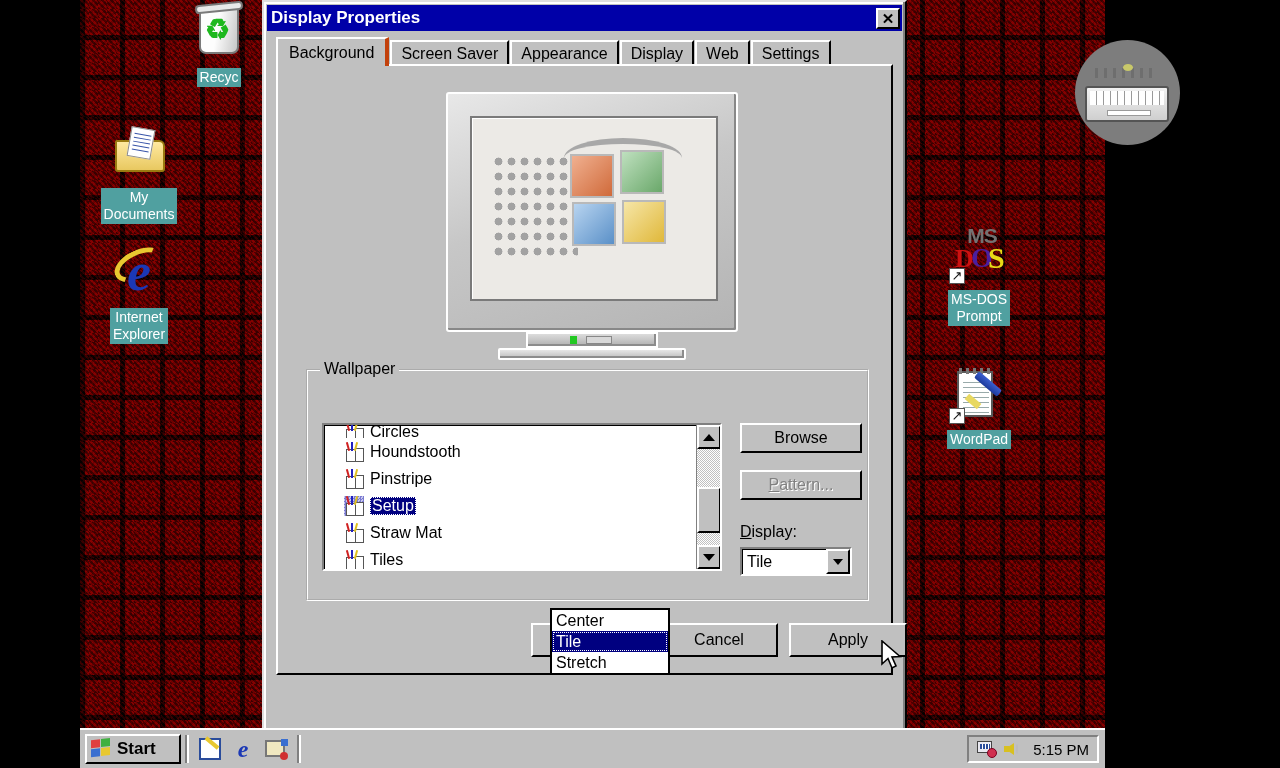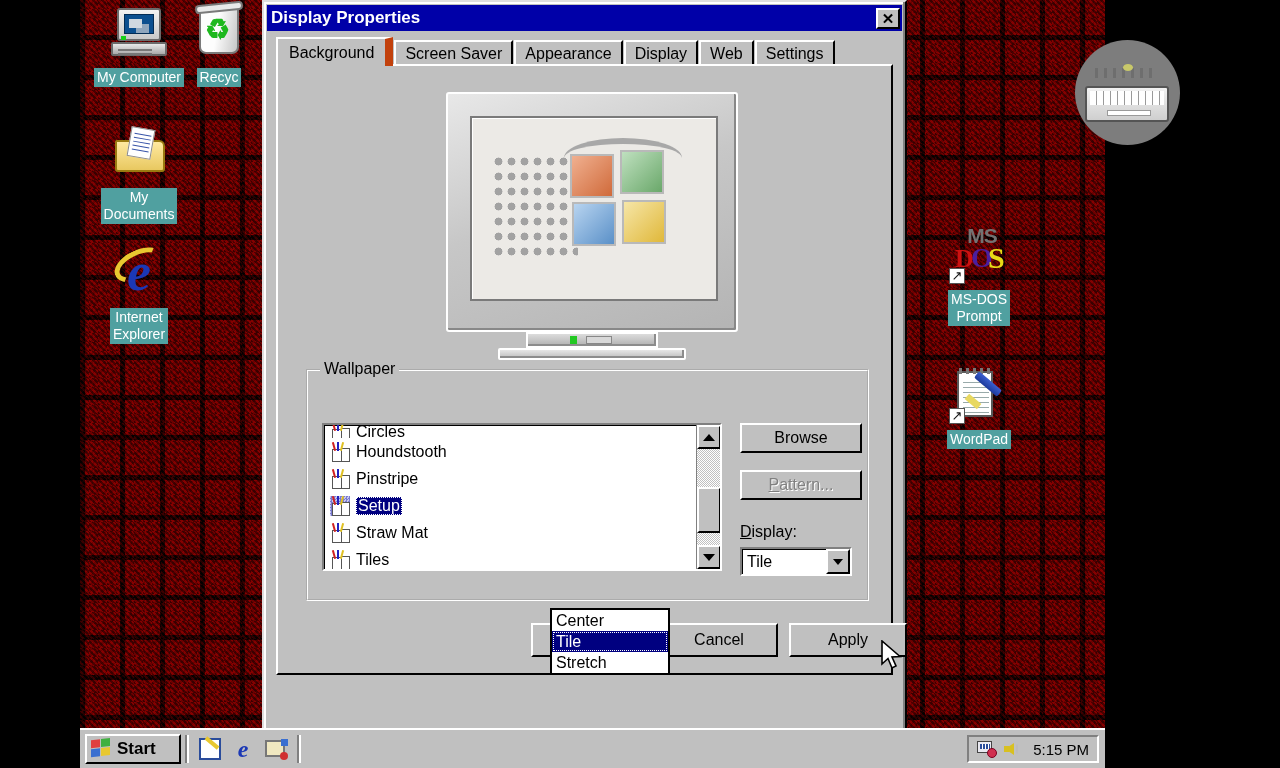--- a/index.html
+++ b/index.html
@@ -289,21 +289,21 @@
     display:flex;align-items:center;
     font-size:16px;color:#000;background:#c0c0c0;
     border-top:2px solid #fff;border-left:2px solid #fff;
     border-right:2px solid #000;
     margin-right:1px;
     position:relative;
     margin-top:24px;
   }
   .tab.active{
     height:29px;margin-top:-3px;
-    border-right:8px solid #c2410c;
+    border-right:4px solid #c2410c;
     z-index:3;
     padding:0 11px;
   }
   #tabpanel{
     position:absolute;left:12px;top:62px;right:12px;bottom:66px;
     background:#c0c0c0;
     border-top:2px solid #fff;border-left:2px solid #fff;
     border-right:2px solid #000;border-bottom:2px solid #000;
   }
 
@@ -373,21 +373,21 @@
 
   #listbox{
     position:absolute;left:14px;top:52px;width:400px;height:148px;
     background:#fff;
     border-top:2px solid #808080;border-left:2px solid #808080;
     border-right:2px solid #fff;border-bottom:2px solid #fff;
     box-shadow: inset 1px 1px 0 #000;
     overflow:hidden;
   }
   .li{
-    height:27px;display:flex;align-items:center;gap:6px;padding-left:6px;
+    height:27px;display:flex;align-items:center;gap:6px;padding-left:20px;
     font-size:16px;color:#000;
   }
   .li.sel .litext{background:#000080;color:#fff;outline:1px dotted #fff;outline-offset:-1px;padding:0 2px;}
   .li.partial{height:13px;overflow:hidden;}
   .li-ico{width:20px;height:20px;position:relative;flex:none;}
   .li-ico .pot{position:absolute;left:2px;bottom:0;width:14px;height:13px;background:#fff;border:1px solid #555;}
   .li-ico .pg{position:absolute;right:0;bottom:0;width:9px;height:14px;background:#fff;border:1px solid #555;}
   .li-ico .br1{position:absolute;left:3px;top:0;width:2px;height:9px;background:#d02020;transform:rotate(-15deg);}
   .li-ico .br2{position:absolute;left:7px;top:0;width:2px;height:9px;background:#2020c0;}
   .li-ico .br3{position:absolute;left:11px;top:0;width:2px;height:9px;background:#e0c020;transform:rotate(15deg);}
@@ -501,29 +501,20 @@
 </style>
 </head>
 <body>
 
 <div id="shell">
 
   <div id="device-screen">
 
     <div id="desktop"></div>
 
-    <div class="desk-icon ic-mycomputer" style="left:13px;top:6px;">
-      <div class="glyph">
-        <div class="mon"></div>
-          <div class="scr"></div>
-          <div class="led"></div>
-          <div class="base"></div>
-      </div>
-      <span class="lbl">My Computer</span>
-    </div>
 
     <div class="desk-icon ic-recycle" style="left:93px;top:6px;">
       <div class="glyph">
         <div class="bin"></div>
           <div class="lid"></div>
           <div class="arrows">♻</div>
       </div>
       <span class="lbl">Recyc</span>
     </div>
 

